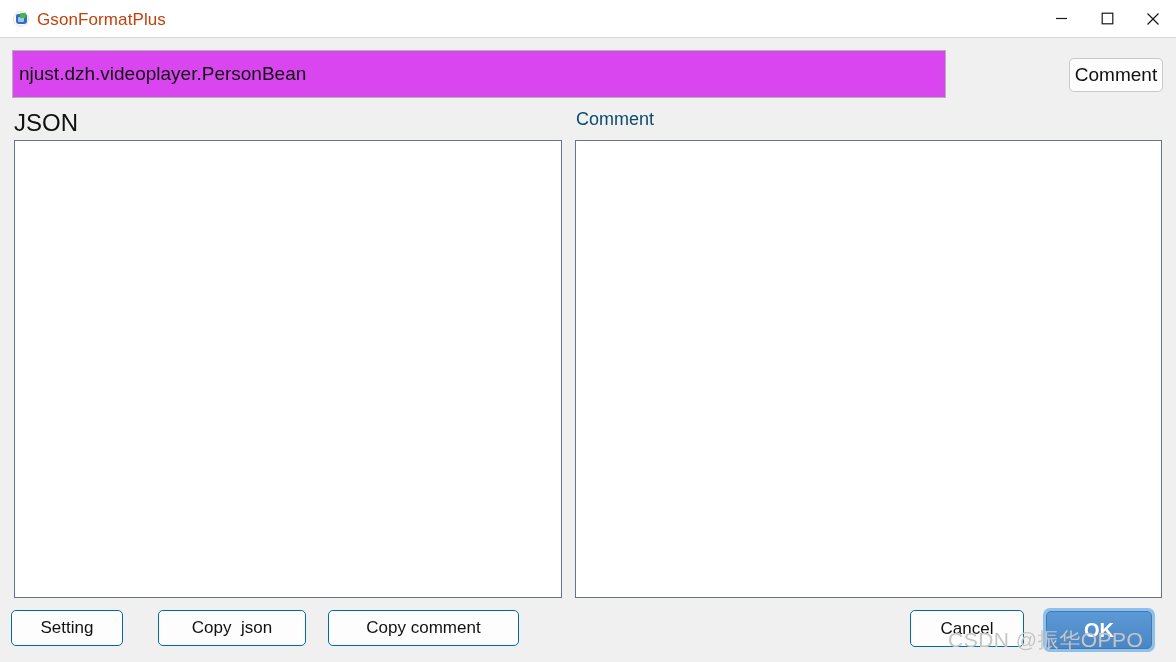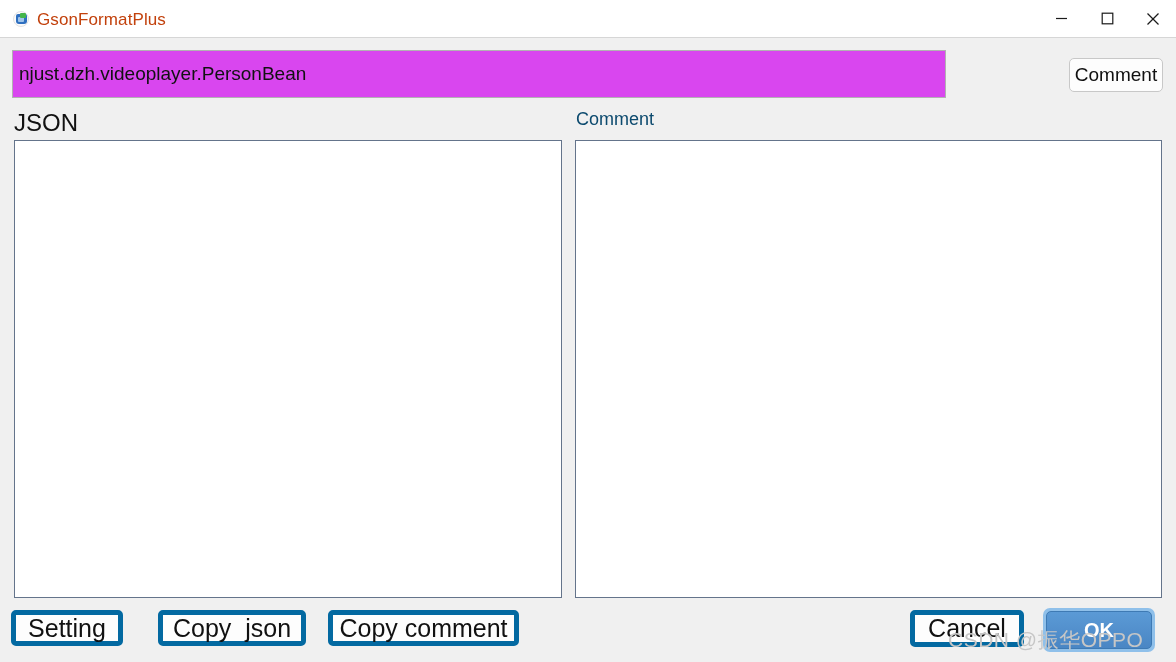--- a/index.html
+++ b/index.html
@@ -170,27 +170,27 @@
     left: 575px;
     top: 140px;
     width: 587px;
     height: 458px;
   }
 
   
   .btn {
     position: absolute;
     background: #fdfdfd;
-    border: 5px solid #0369a1;
+    border: 1px solid #0369a1;
     border-radius: 5px;
     box-sizing: border-box;
     display: flex;
     align-items: center;
     justify-content: center;
-    font-size: 25px;
+    font-size: 17px;
     color: #111111;
     white-space: pre;
   }
   .btn-setting  { left: 11px;  top: 610px; width: 112px; height: 36px; }
   .btn-copyjson { left: 158px; top: 610px; width: 148px; height: 36px; }
   .btn-copycmt  { left: 328px; top: 610px; width: 191px; height: 36px; }
   .btn-cancel   { left: 910px; top: 610px; width: 114px; height: 37px; }
 
   .btn-ok-wrap {
     position: absolute;

